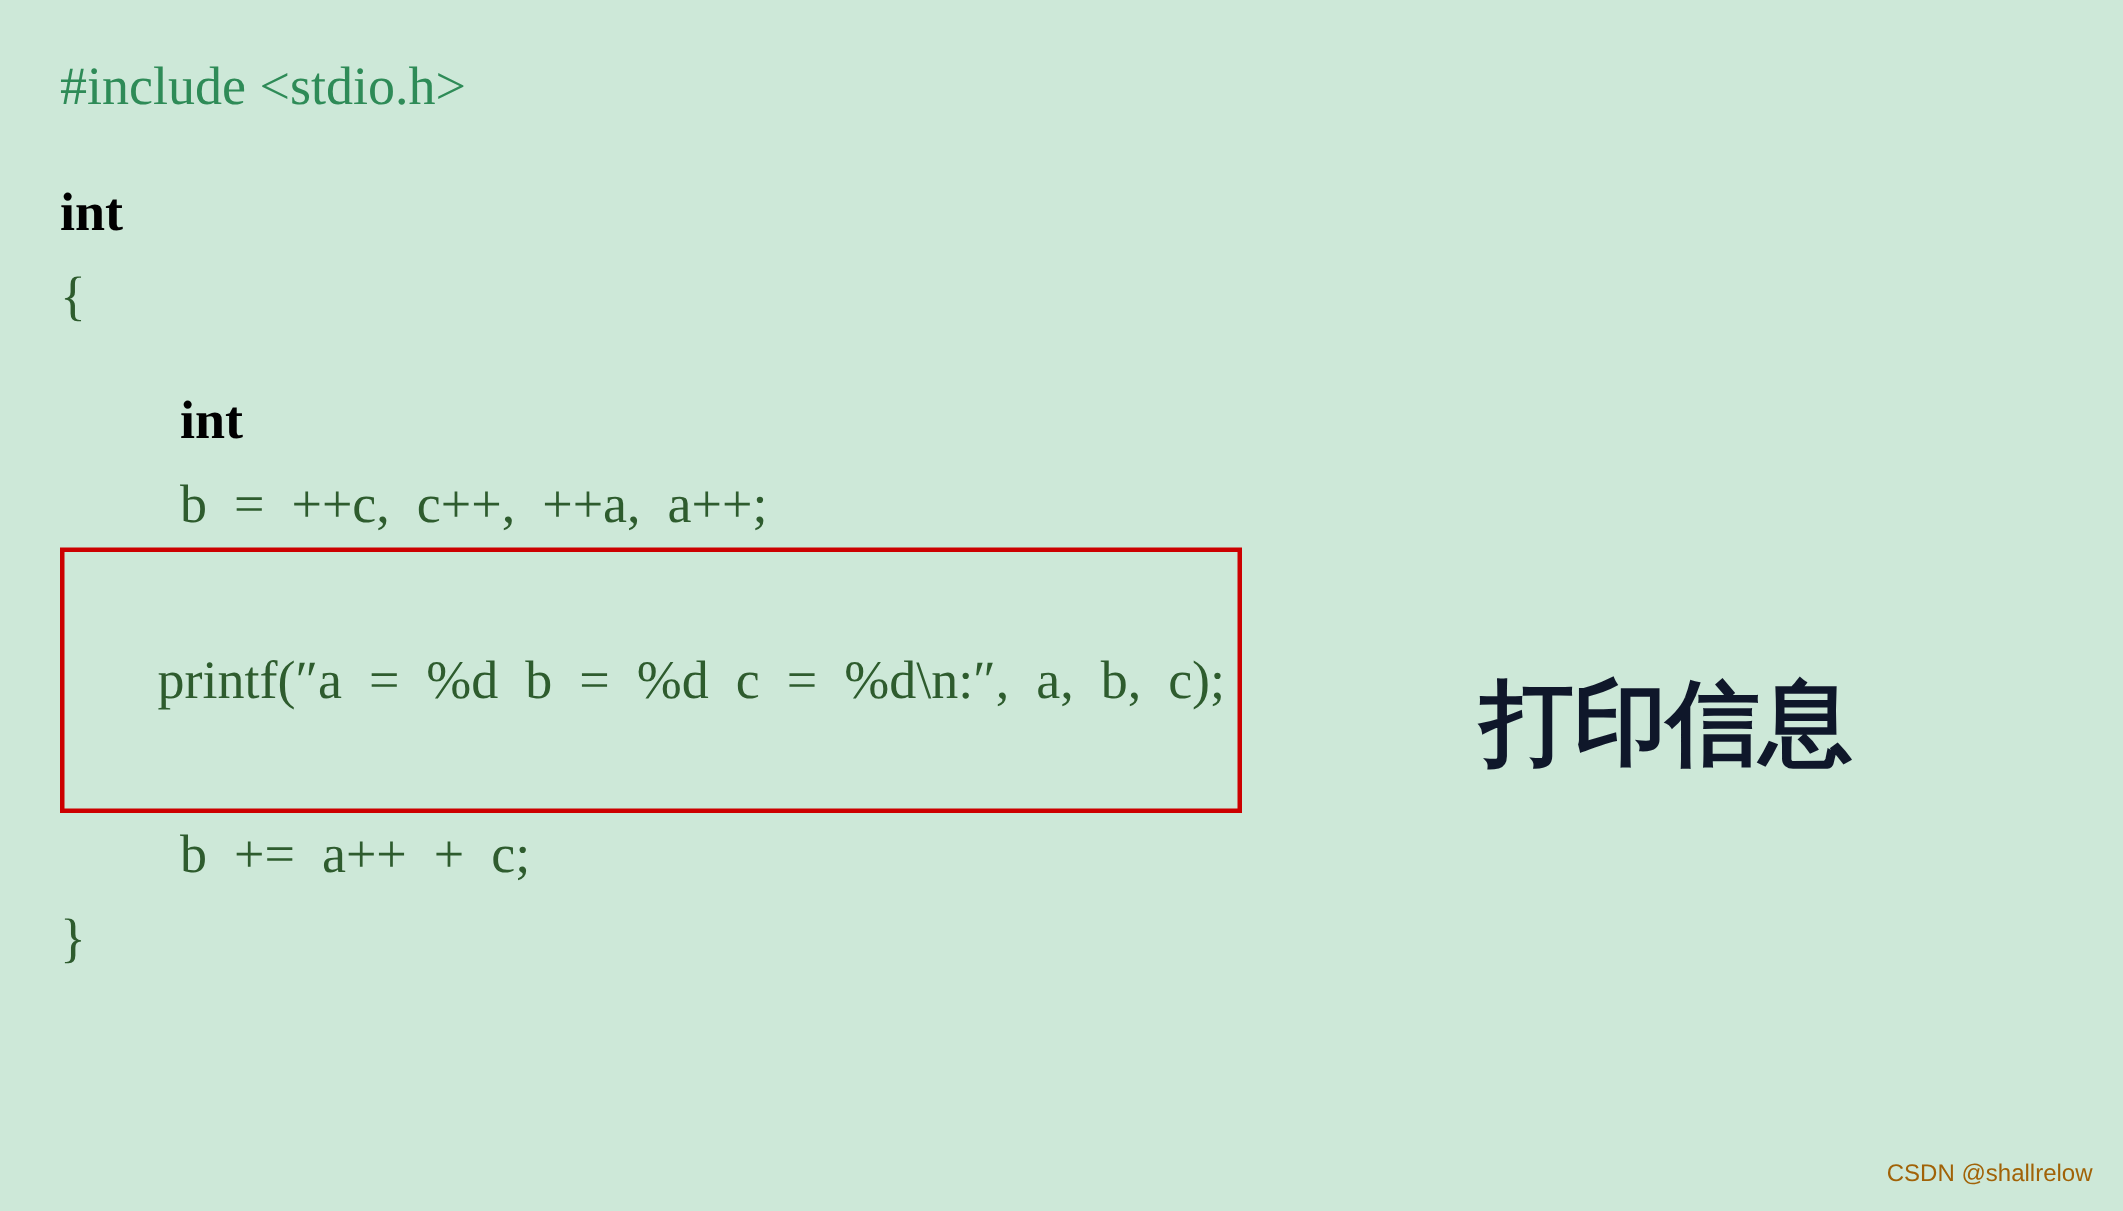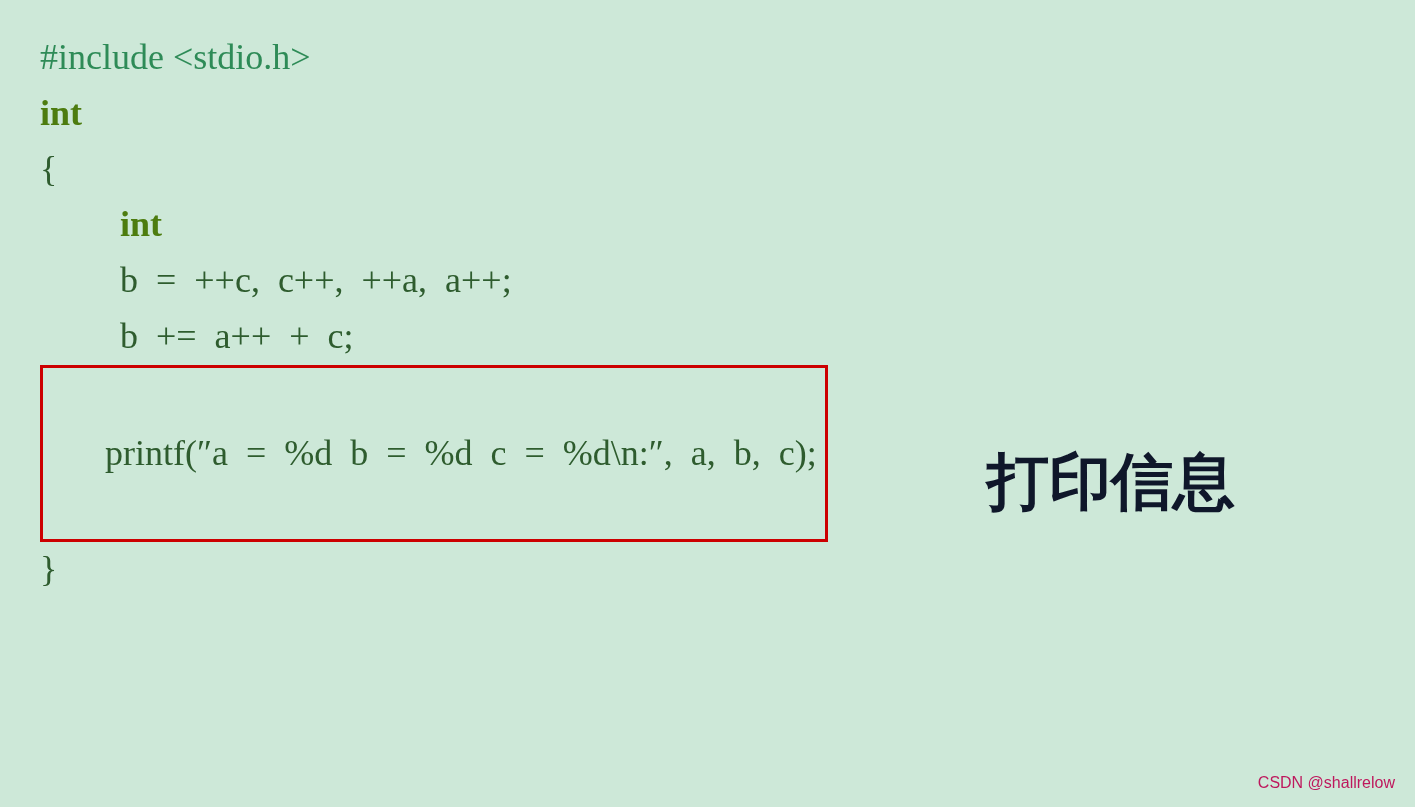--- a/index.html
+++ b/index.html
@@ -30,22 +30,23 @@
       white-space: pre;
       font-family: Liberation Serif, serif;
     }
 
     .color-preprocessor {
       color: #2e8b57;
       font-weight: normal;
     }
 
     .color-keyword {
-      color: #4d7c0f;
+      color: #000000;
       font-weight: bold;
+      margin-top: 28px;
     }
 
     .color-normal {
       color: #2e5c2e;
     }
 
     .color-return {
       color: #9932cc;
       font-weight: bold;
     }
@@ -64,21 +65,21 @@
       color: #0f172a;
       font-size: 62px;
       font-weight: bold;
       font-family: 'SimHei', 'Microsoft YaHei', sans-serif;
     }
 
     .watermark {
       position: absolute;
       bottom: 15px;
       right: 20px;
-      color: #be185d;
+      color: #a16207;
       font-size: 16px;
       font-family: Arial, sans-serif;
     }
 
     .indent {
       display: inline-block;
       width: 80px;
     }
   </style>
 </head>
@@ -104,28 +105,28 @@
   </div>
 
 
 
   <div class="line">
     <span class="indent"></span>
     <span class="color-normal">b  =  ++c,  c++,  ++a,  a++;</span>
   </div>
 
   <div class="line">
-    <span class="indent"></span>
-    <span class="color-normal">b  +=  a++  +  c;</span>
+    <span class="highlighted-line">
+      <span class="color-normal">printf(″a  =  %d  b  =  %d  c  =  %d\n:″,  a,  b,  c);</span>
+    </span>
   </div>
 
   <div class="line">
-    <span class="highlighted-line">
-      <span class="color-normal">printf(″a  =  %d  b  =  %d  c  =  %d\n:″,  a,  b,  c);</span>
-    </span>
+    <span class="indent"></span>
+    <span class="color-normal">b  +=  a++  +  c;</span>
   </div>
 
 
   <div class="line">
     <span class="color-normal">}</span>
   </div>
 
 </div>
 
 <div class="annotation">打印信息</div>

